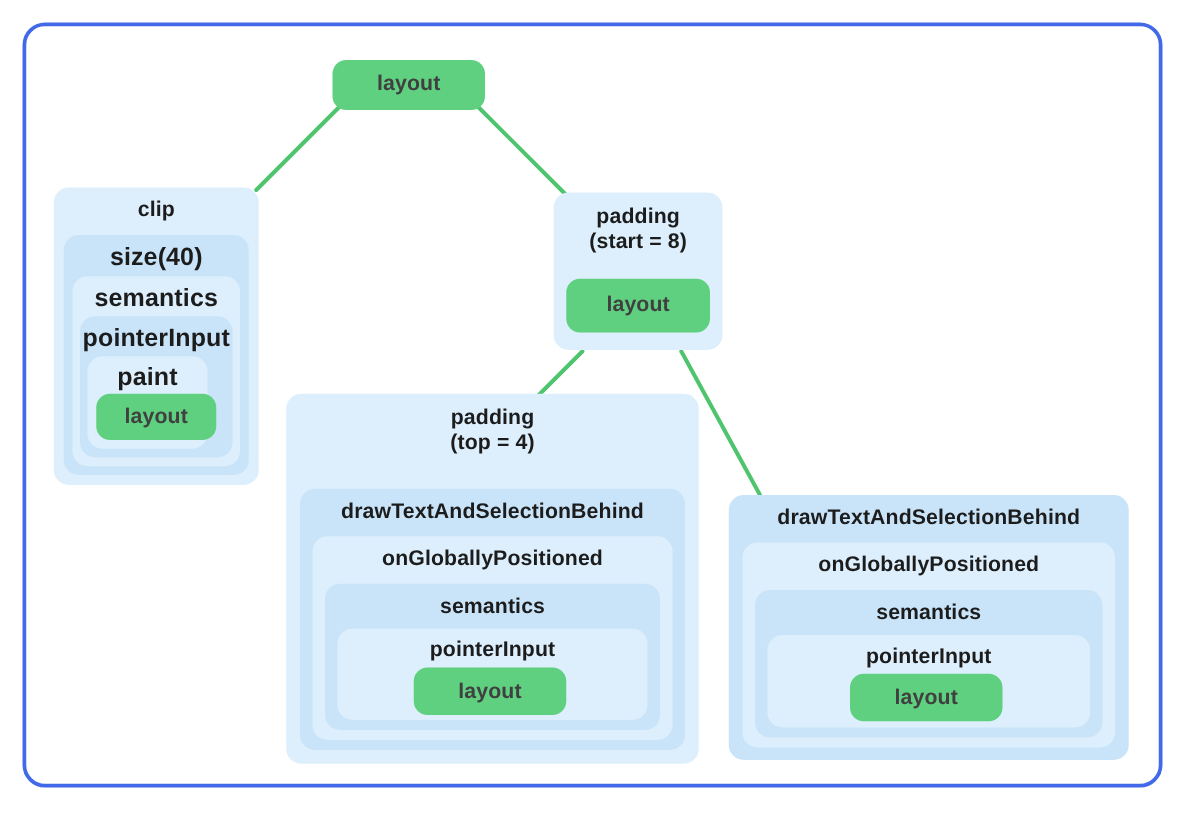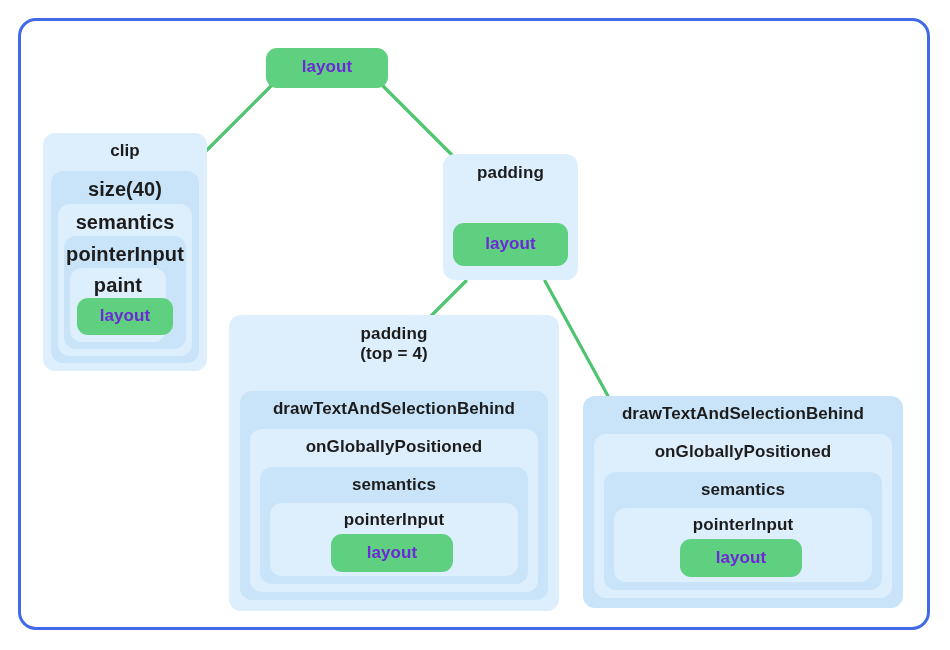--- a/index.html
+++ b/index.html
@@ -61,21 +61,21 @@
   }
 
   .label {
     display: block;
     text-align: center;
     color: #1c1c1c;
     font-weight: bold;
     line-height: 1.16;
     letter-spacing: 0.1px;
   }
-  .green .label { color: #6d28d9; }
+  .green .label { color: #404040; }
 
   .t17 { font-size: 17px; }
   .t16 { font-size: 20px; }
 
   .pad-top-8  { padding-top: 8px; }
   .pad-top-9  { padding-top: 9px; }
   .pad-top-7  { padding-top: 7px; }
 
   .nowrap { white-space: nowrap; }
 </style>
@@ -94,21 +94,21 @@
 
     <line x1="466" y1="281" x2="427" y2="320" stroke="#4ec46e" stroke-width="3.2" stroke-linecap="round"></line>
 
     <line x1="545" y1="281" x2="608" y2="396" stroke="#4ec46e" stroke-width="3.2" stroke-linecap="round"></line>
   </svg>
 
   <div class="node green" style="left:266px; top:48px; width:122px; height:40px;">
     <span class="label t17 pad-top-9">layout</span>
   </div>
 
-  <div class="node lvl-b" style="left:43px; top:133px; width:164px; height:238px;">
+  <div class="node lvl-b" style="left:43px; top:150px; width:164px; height:238px;">
     <span class="label t17 pad-top-8">clip</span>
 
     <div class="node lvl-a" style="left:8px; top:38px; width:148px; height:192px;">
       <span class="label t16 pad-top-7">size(40)</span>
 
       <div class="node lvl-b" style="left:7px; top:33px; width:134px; height:152px;">
         <span class="label t16 pad-top-7">semantics</span>
 
         <div class="node lvl-a" style="left:6px; top:32px; width:122px; height:113px;">
           <span class="label t16 pad-top-7 nowrap">pointerInput</span>
@@ -120,20 +120,21 @@
               <span class="label t17" style="padding-top:8px;">layout</span>
             </div>
           </div>
         </div>
       </div>
     </div>
   </div>
 
   <div class="node lvl-b" style="left:443px; top:154px; width:135px; height:126px;">
     <span class="label t17 pad-top-9">padding</span>
+    <span class="label t17">(start = 8)</span>
 
     <div class="node green" style="left:10px; top:69px; width:115px; height:43px;">
       <span class="label t17" style="padding-top:11px;">layout</span>
     </div>
   </div>
 
   <div class="node lvl-b" style="left:229px; top:315px; width:330px; height:296px;">
     <span class="label t17 pad-top-9">padding</span>
     <span class="label t17">(top = 4)</span>
 

